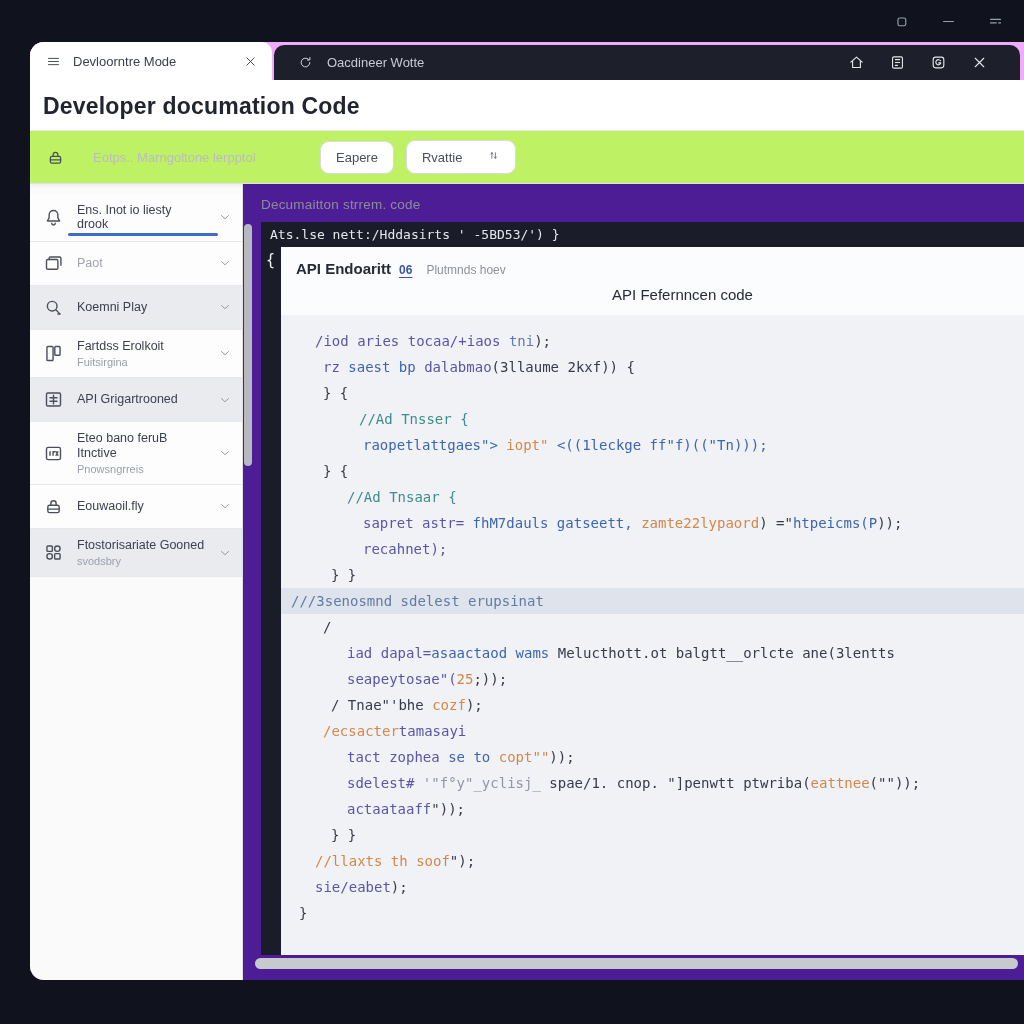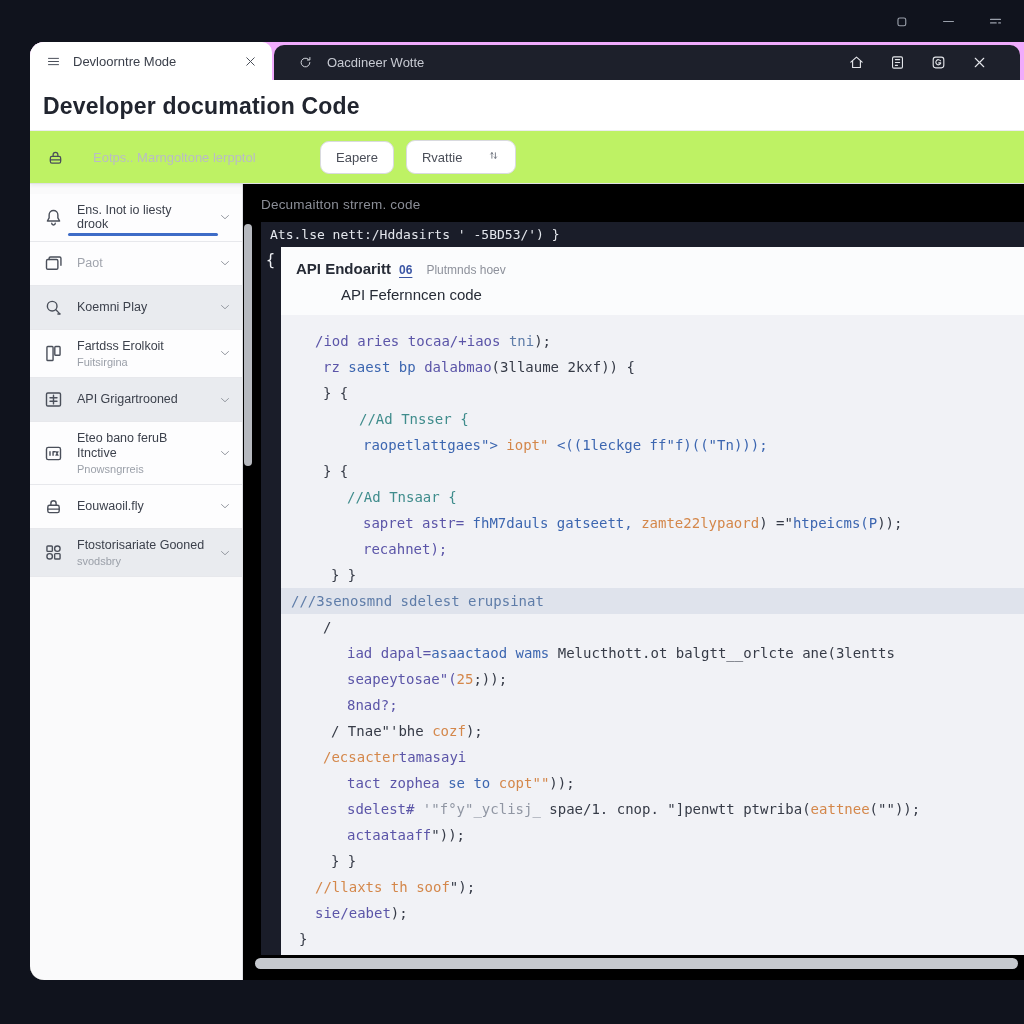--- a/index.html
+++ b/index.html
@@ -36,21 +36,21 @@
   .toolbar .tool-icon { color:#4a4f5a; display:inline-flex; }
   .tool-icon svg { width:19px; height:19px; }
   .search-input { border:none; outline:none; font-size:13px; color:#5a5e68; width:215px; background:transparent; margin-left:16px; font-family:"Liberation Sans",sans-serif; }
   .search-input::placeholder { color:#b9bcc4; }
   .btn { background:#fff; border:1px solid #d9dadf; border-radius:9px; padding:8px 15px; font-size:13px; color:#4a4e58; display:flex; align-items:center; gap:10px; }
   .btn.dropdown { width:110px; justify-content:space-between; }
   .btn .t-icon { color:#6a6e78; }
   .btn .t-icon svg { width:13px; height:13px; }
 
   
-  .content { flex:1; display:flex; background:#000000; position:relative; overflow:hidden; }
+  .content { flex:1; display:flex; background:#4c1d95; position:relative; overflow:hidden; }
 
   
   .sidebar { width:213px; flex:0 0 auto; background:#fafafb; border-right:1px solid #dfe0e4; padding-top:10px; }
   .sb-item { position:relative; display:flex; align-items:center; gap:13px; padding:9px 10px 9px 13px; border-bottom:1px solid #e7e8ec; min-height:44px; background:#fdfdfe; }
   .sb-item:nth-child(3), .sb-item:nth-child(5), .sb-item:nth-child(8) { background:#e9ebef; }
   .sb-item:nth-child(2) .sb-label { color:#a0a4ad; }
   .sb-icon { color:#4a4f5a; display:inline-flex; flex:0 0 auto; }
   .sb-icon svg { width:21px; height:21px; }
   .sb-text { display:flex; flex-direction:column; gap:3px; min-width:0; }
   .sb-label { font-size:12.5px; color:#3c414c; line-height:1.15; }
@@ -62,21 +62,21 @@
   
   .v-scrollbar { position:absolute; left:214px; top:40px; width:8px; height:242px; background:#b6b9bf; border-radius:5px; }
 
   
   .main { flex:1; padding:13px 0 0 18px; overflow:hidden; position:relative; display:flex; flex-direction:column; }
   .main-title { font-size:13.5px; color:#8b8e97; margin-bottom:10px; letter-spacing:.2px; }
   .codeblock { background:#1a1d29; height:733px; position:relative; overflow:hidden; flex:0 0 auto; }
   .code-path { height:25px; line-height:25px; padding:0 9px; font-family:"DejaVu Sans Mono",monospace; font-size:13px; color:#e3e6ec; white-space:nowrap; }
   .open-brace { position:absolute; left:5px; top:29px; color:#eef0f4; font-family:"DejaVu Sans Mono",monospace; font-size:15px; }
   .card { position:absolute; left:20px; top:25px; right:0; bottom:0; background:#fbfcfd; display:flex; flex-direction:column; overflow:hidden; }
-  .card-head { padding:13px 0 12px 15px; background:#fbfcfd; }
+  .card-head { padding:13px 0 12px 15px; background:#fbfcfd;text-align:center; }
   .endpoint-line { display:flex; align-items:baseline; gap:8px; }
   .endpoint-title { font-size:15px; font-weight:700; color:#262b36; }
   .endpoint-badge { font-size:12px; font-weight:700; color:#3a55a4; text-decoration:underline; text-underline-offset:3px; padding-right:6px; }
   .endpoint-note { font-size:12px; color:#8d919b; }
   .reference-title { font-size:15px; font-weight:500; color:#262b36; margin-top:9px;margin-left:45px; }
   .code-body { flex:1; background:#f1f2f6; padding-top:13px; font-family:"DejaVu Sans Mono",monospace; font-size:14px; line-height:26px; overflow:hidden; }
   .code-line { white-space:pre; }
   .code-line.hl { background:#dfe3ec; }
   .syn-p { color:var(--syn-p,#5b55a8); }
   .syn-b { color:var(--syn-b,#3c66b0); }
@@ -345,21 +345,20 @@
               <div class="code-line" style="padding-left: 82px;"><span class="syn-b">raopetlattgaes"&gt; </span><span class="syn-o">iopt" </span><span class="syn-b">&lt;((1leckge ff"f)(("Tn)));</span></div>
               <div class="code-line" style="padding-left: 42px;"><span class="syn-d">} {</span></div>
               <div class="code-line" style="padding-left: 66px;"><span class="syn-t">//Ad Tnsaar {</span></div>
               <div class="code-line" style="padding-left: 82px;"><span class="syn-p">sapret astr= </span><span class="syn-b">fhM7dauls gatseett, </span><span class="syn-o">zamte22lypaord</span><span class="syn-d">) ="</span><span class="syn-b">htpeicms(P</span><span class="syn-d">));</span></div>
               <div class="code-line" style="padding-left: 82px;"><span class="syn-p">recahnet);</span></div>
               <div class="code-line" style="padding-left: 50px;"><span class="syn-d">} }</span></div>
               <div class="code-line hl" style="padding-left: 10px;"><span class="syn-lb">///3senosmnd sdelest erupsinat</span></div>
               <div class="code-line" style="padding-left: 42px;"><span class="syn-d">/</span></div>
               <div class="code-line" style="padding-left: 66px;"><span class="syn-p">iad dapal=</span><span class="syn-b">asaactaod wams </span><span class="syn-d">Melucthott.ot balgtt__orlcte ane(3lentts</span></div>
               <div class="code-line" style="padding-left: 66px;"><span class="syn-p">seapeytosae"(</span><span class="syn-o">25</span><span class="syn-d">;));</span></div>
-              <div class="code-line" style="padding-left: 66px;"><span class="syn-p">8nad?;</span></div>
               <div class="code-line" style="padding-left: 50px;"><span class="syn-d">/ Tnae"'bhe </span><span class="syn-o">cozf</span><span class="syn-d">);</span></div>
               <div class="code-line" style="padding-left: 42px;"><span class="syn-o">/ecsacter</span><span class="syn-p">tamasayi</span></div>
               <div class="code-line" style="padding-left: 66px;"><span class="syn-p">tact zophea </span><span class="syn-b">se to </span><span class="syn-o">copt""</span><span class="syn-d">));</span></div>
               <div class="code-line" style="padding-left: 66px;"><span class="syn-p">sdelest# </span><span class="syn-g">'"f°y"_yclisj_ </span><span class="syn-d">spae/1. cnop. "]penwtt ptwriba(</span><span class="syn-o">eattnee</span><span class="syn-d">(""));</span></div>
               <div class="code-line" style="padding-left: 66px;"><span class="syn-p">actaataaff</span><span class="syn-d">"));</span></div>
               <div class="code-line" style="padding-left: 50px;"><span class="syn-d">} }</span></div>
               <div class="code-line" style="padding-left: 34px;"><span class="syn-o">//llaxts th soof</span><span class="syn-d">");</span></div>
               <div class="code-line" style="padding-left: 34px;"><span class="syn-p">sie/eabet</span><span class="syn-d">);</span></div>
               <div class="code-line" style="padding-left: 18px;"><span class="syn-d">}</span></div>
             </div>

